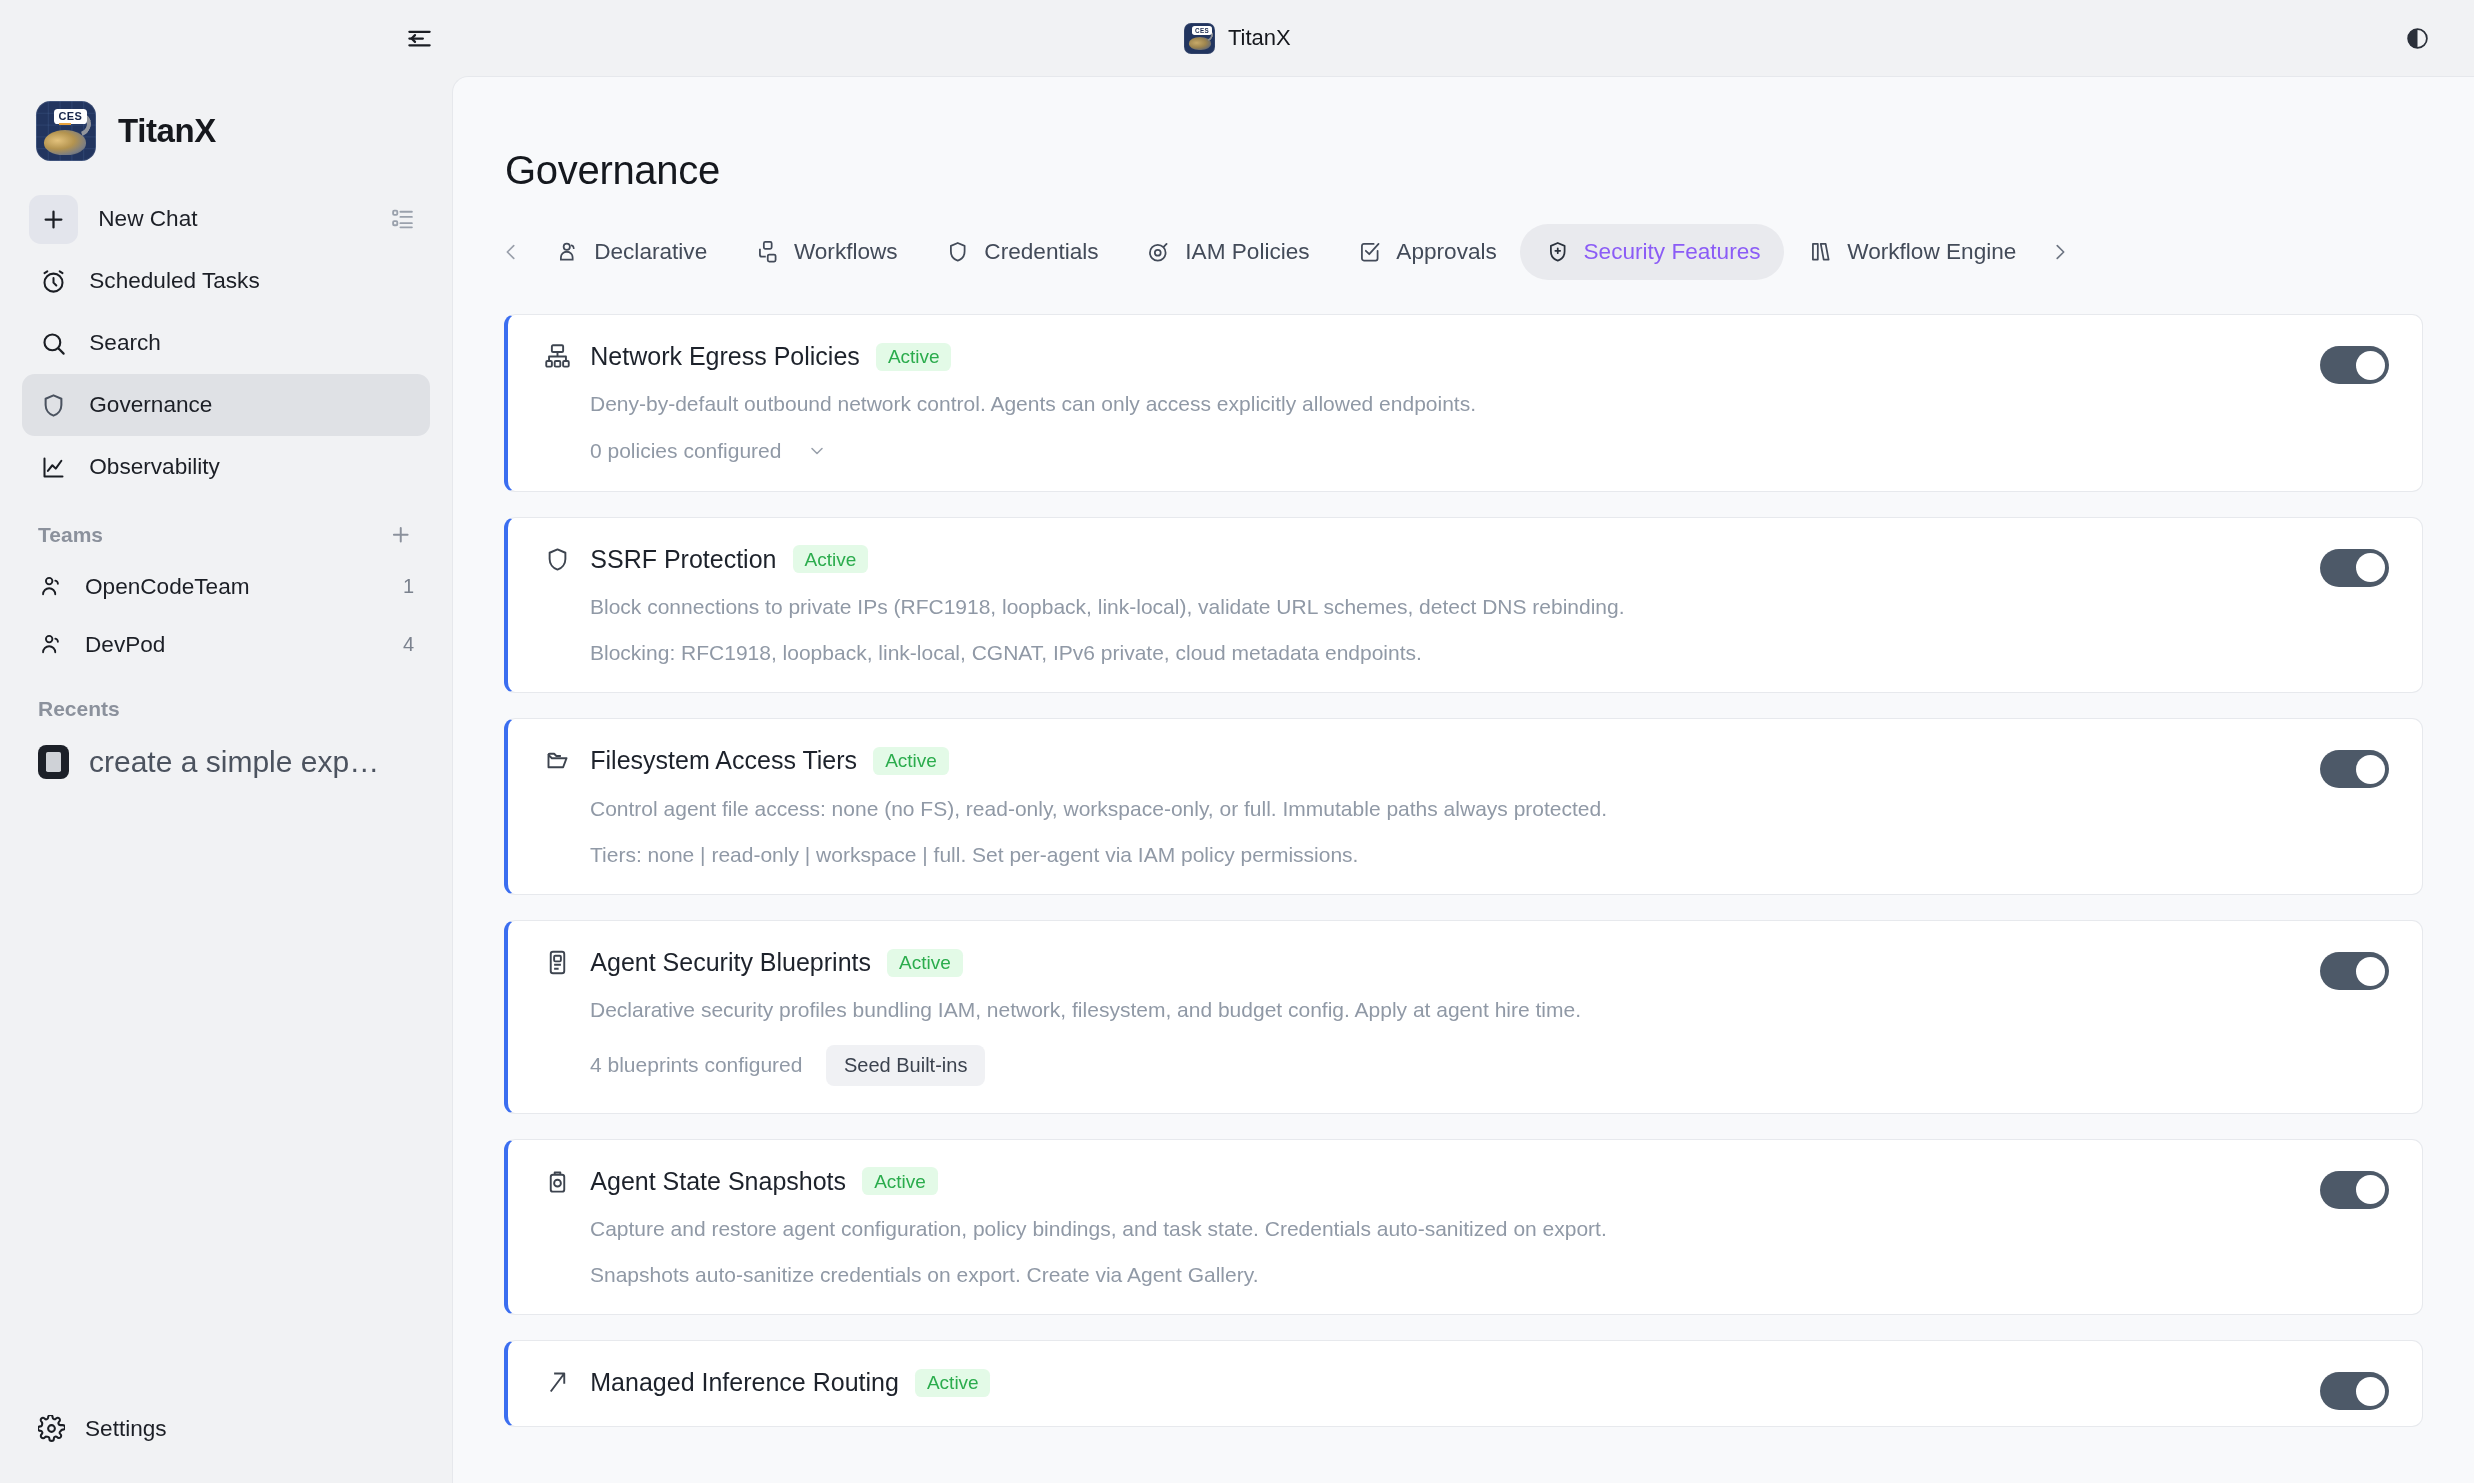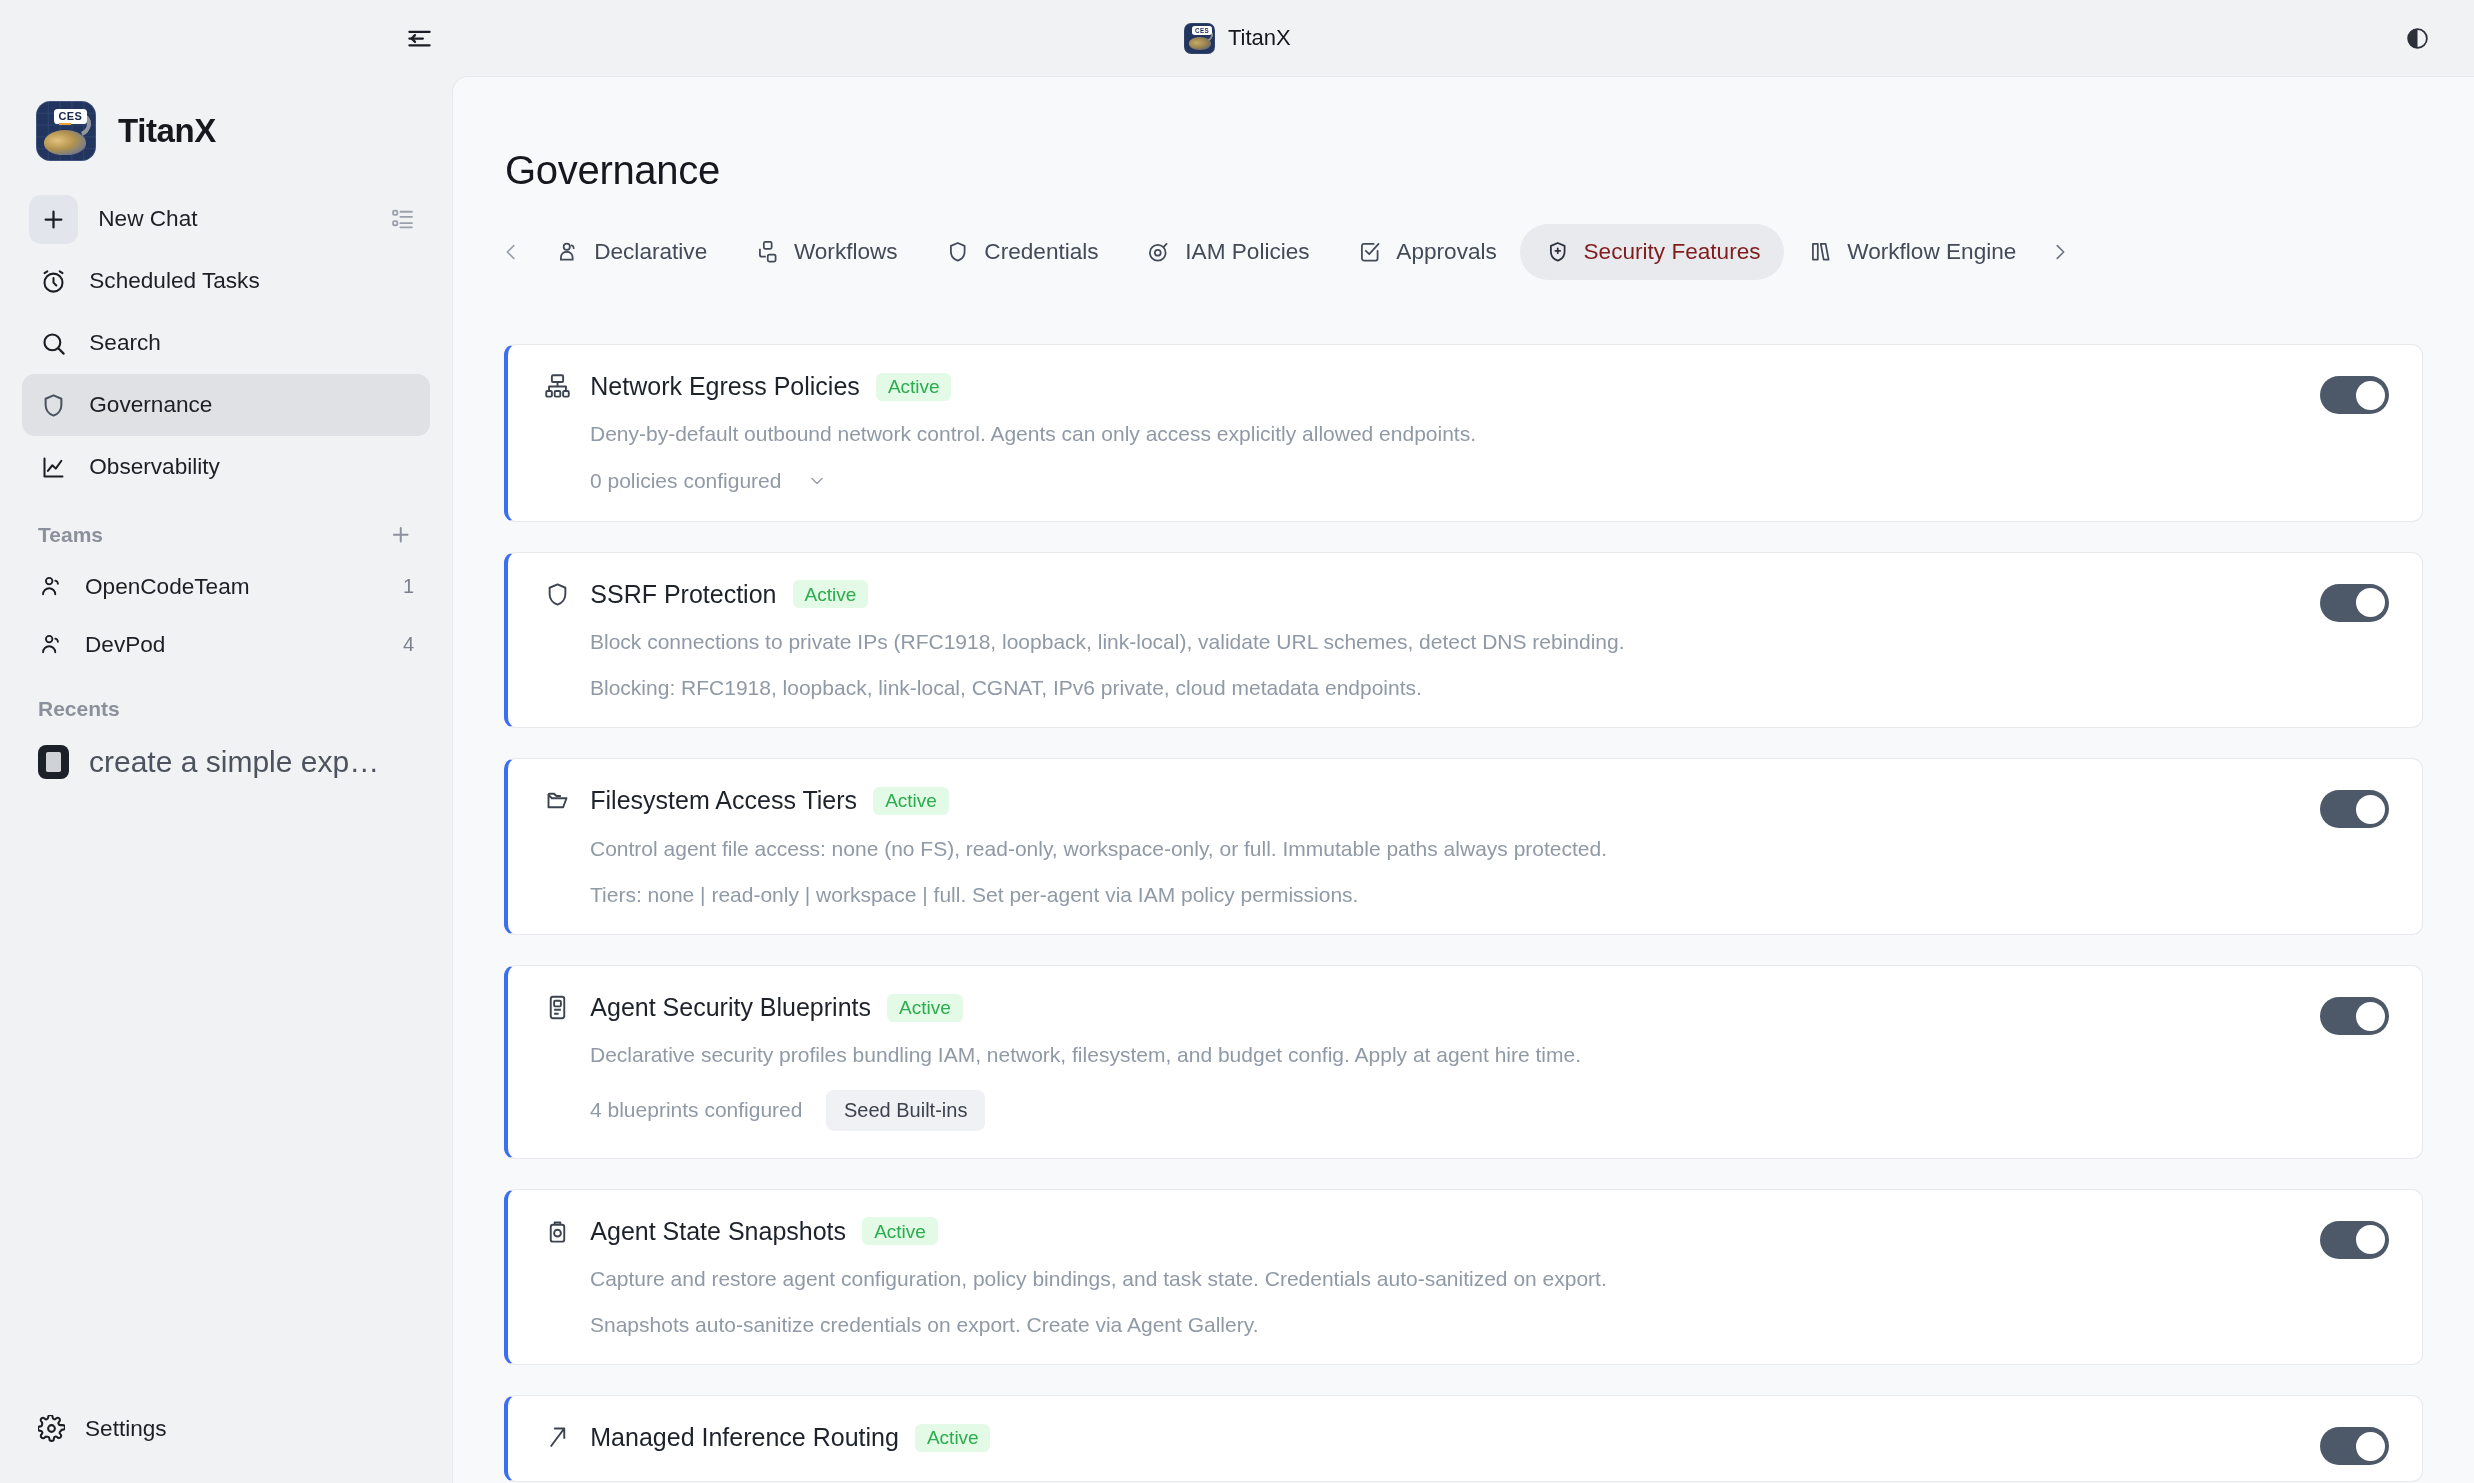--- a/index.html
+++ b/index.html
@@ -179,21 +179,21 @@
   }
   .tab-arrow {
     width: 40px; height: 40px; display:flex; align-items:center; justify-content:center;
     color: #9aa0ab; cursor: pointer; flex: 0 0 40px;
   }
   .tab {
     display: inline-flex; align-items: center; gap: 12.7px;
     height: 56px; padding: 0 23.5px; border-radius: 28px;
     color: #434b59; font-size: 22.6px; cursor: pointer;
   }
-  .tab.active { background: #e9eaee; color: #7f1d1d; }
+  .tab.active { background: #e9eaee; color: #8b5cf6; }
   .tab .ico { width: 27px; height: 27px; flex: 0 0 27px; display:flex;align-items:center;justify-content:center; }
 
   .chips {
     display: flex; align-items: center; gap: 22px;
     padding: 40px 0 0 51px;
   }
   .chip {
     height: 51px; display: inline-flex; align-items: center;
     padding: 0 23.5px; border-radius: 11px;
     font-size: 22px;
@@ -210,21 +210,20 @@
   }
   .card {
     background: #ffffff;
     border: 0.9px solid #e7e9ed;
     border-left: 4.5px solid #3b6ef0;
     border-radius: 11px;
     margin-bottom: 25px;
     padding: 25px 31px 27px 33px;
     position: relative;
     display: flex;
-    margin-top: 30px;
   }
   .card-main { flex: 1 1 auto; min-width: 0; padding-right: 127px; }
   .card-head { display: flex; align-items: center; gap: 16.3px; }
   .card-ico { width: 33px; height: 33px; flex: 0 0 33px; display:flex; align-items:center; justify-content:center; color:#3d444f; }
   .card-title { font-size: 25px; color: #1d222b; }
   .badge {
     background: #e3fae7; color: #2bac4d;
     font-size: 19px; padding: 4.5px 11.8px; border-radius: 6.3px; line-height: 1;
   }
   .card-desc {

